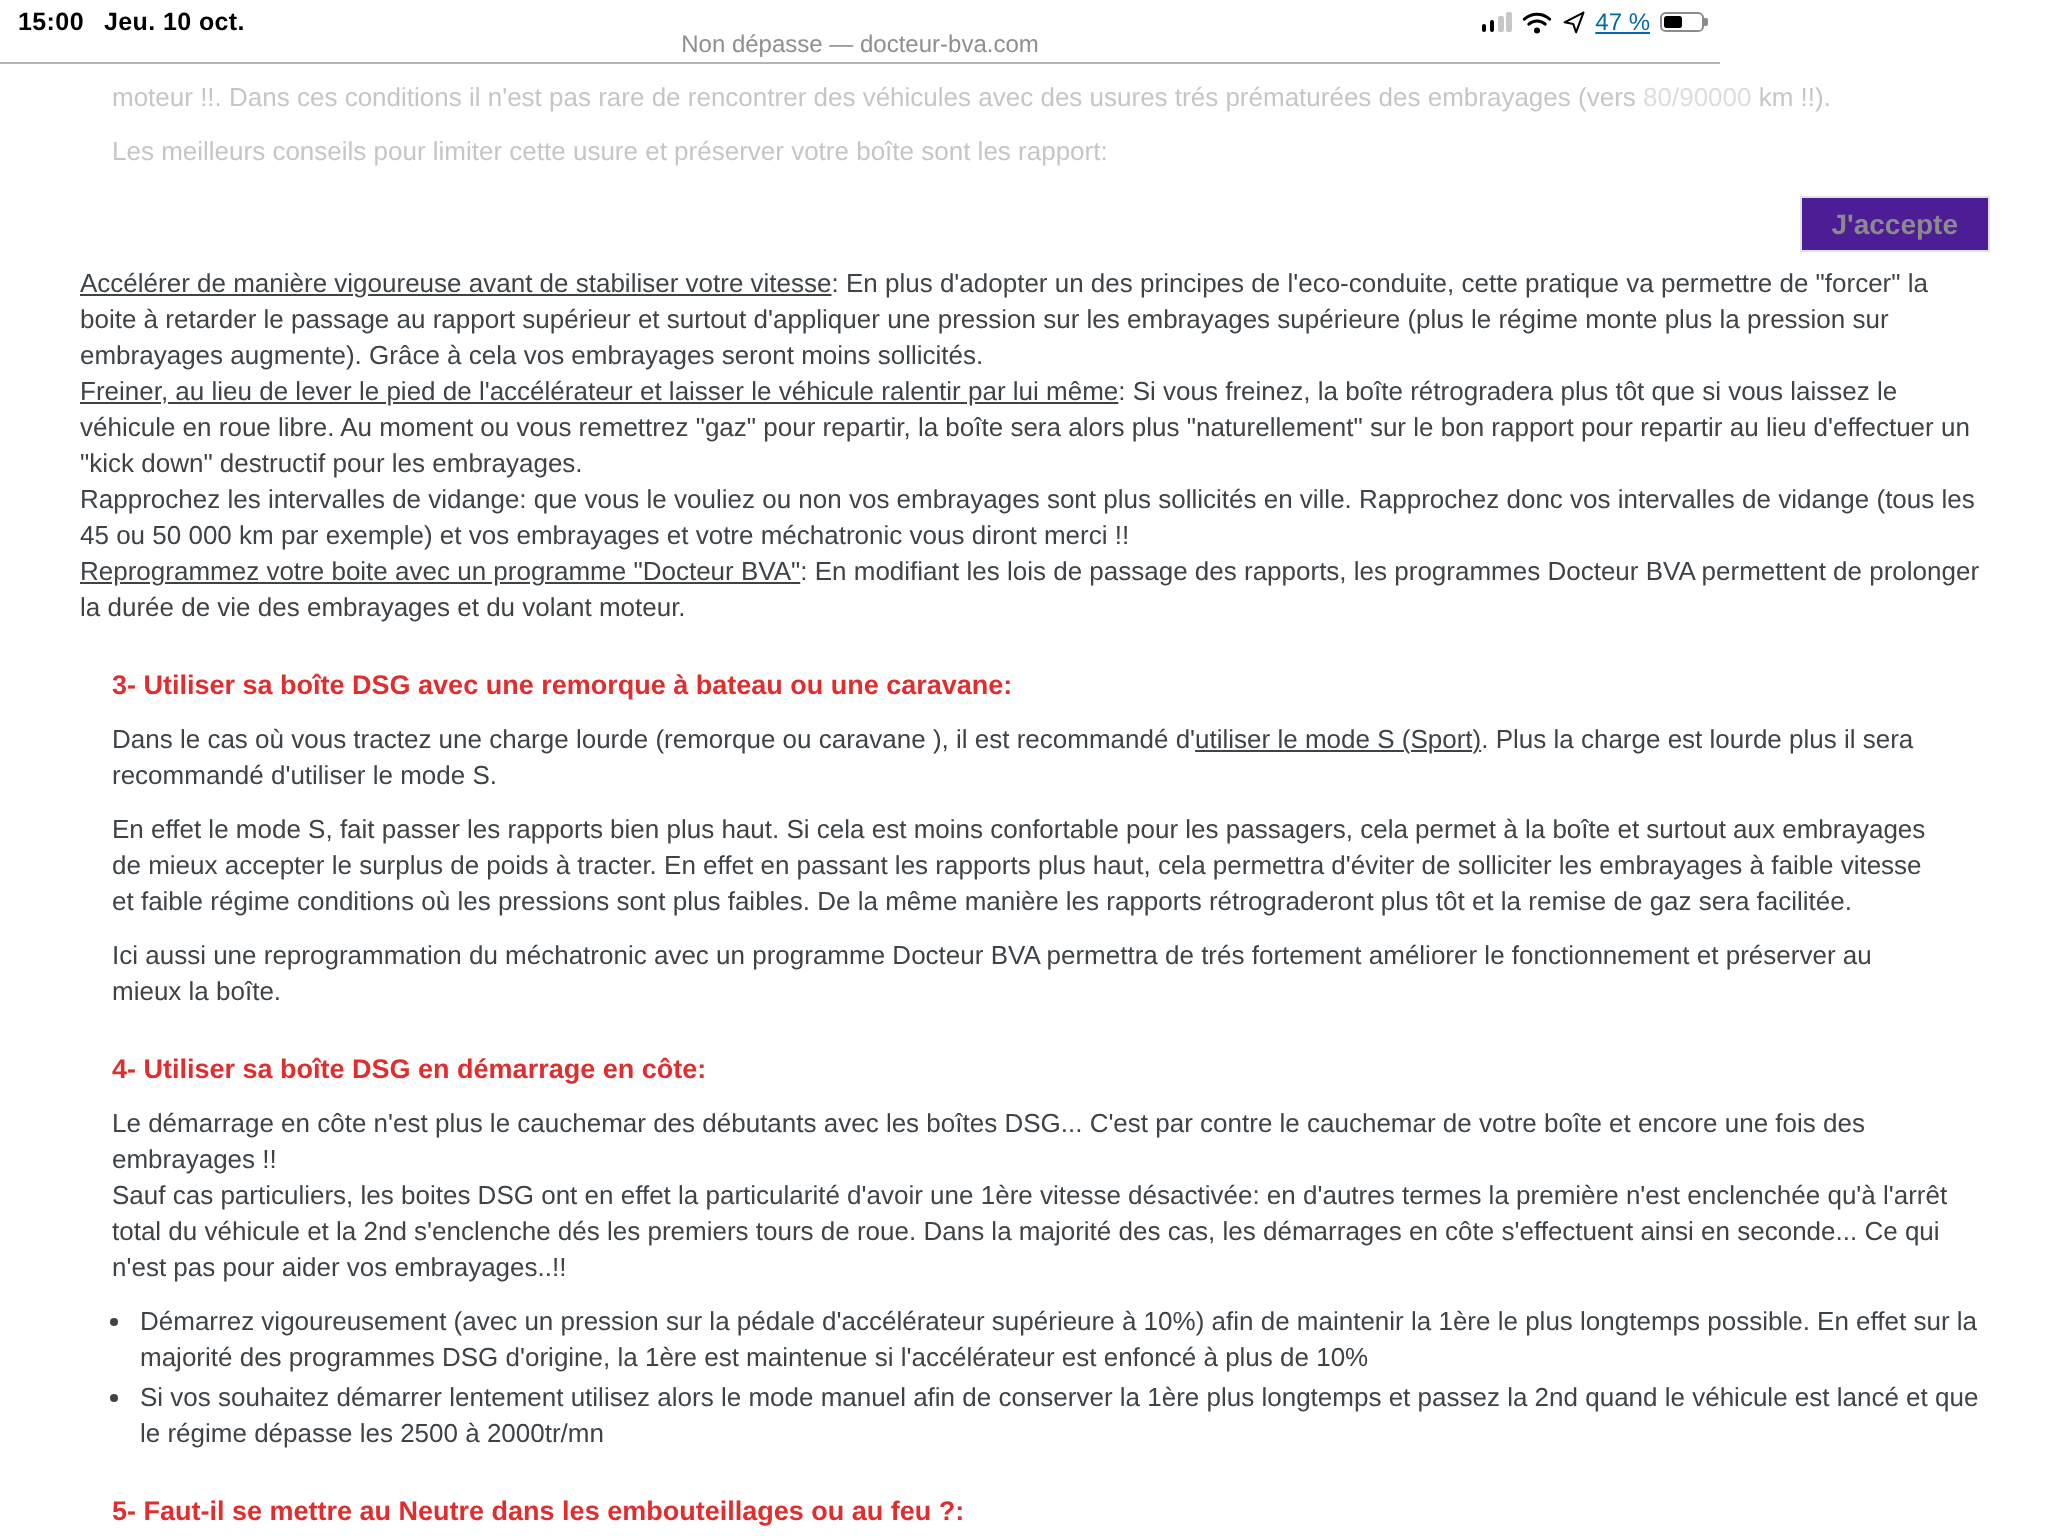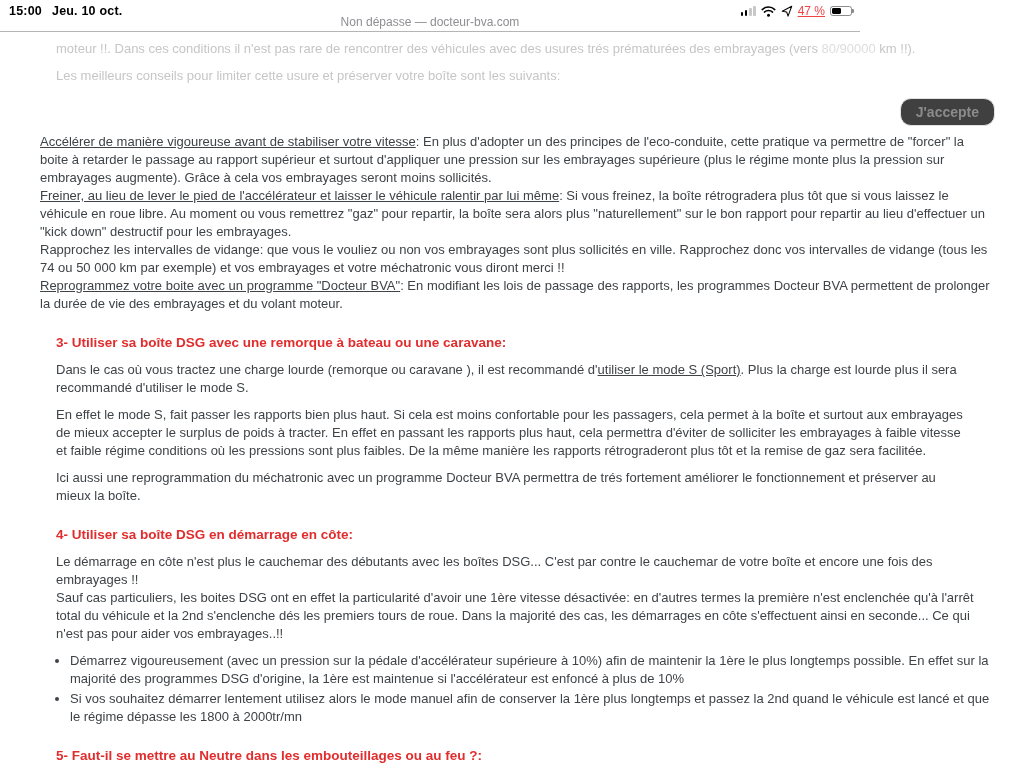--- a/index.html
+++ b/index.html
@@ -18,21 +18,21 @@
     position:absolute;left:9px;top:4px;font-size:12.5px;font-weight:700;color:#000;
     letter-spacing:.2px;
   }
   .sb-left .date{margin-left:10px;font-weight:600;}
   .sb-center{
     position:absolute;left:0;right:0;top:15px;text-align:center;
     font-size:12px;color:#8e8e93;
   }
   .sb-right{
     position:absolute;right:8px;top:4px;display:flex;align-items:center;gap:5px;
-    font-size:12px;color:#ef4444;text-decoration:underline;
+    font-size:12px;color:#0369a1;text-decoration:underline;
   }
   .bars{display:flex;align-items:flex-end;gap:1.5px;height:10px;}
   .bars i{display:block;width:2.6px;border-radius:1px;background:#000;}
   .bars i:nth-child(1){height:4px;}
   .bars i:nth-child(2){height:6px;}
   .bars i:nth-child(3){height:8px;background:#c8c8c8;}
   .bars i:nth-child(4){height:10px;background:#c8c8c8;}
   .batt{position:relative;width:22px;height:10.5px;border:1px solid rgba(0,0,0,.45);
     border-radius:2.8px;box-sizing:border-box;}
   .batt .fill{position:absolute;left:1px;top:1px;bottom:1px;width:46%;background:#000;border-radius:1.4px;}
@@ -40,21 +40,21 @@
     border-radius:0 1px 1px 0;}
   
   .page{position:relative;padding:0 34px 0 40px;font-size:13px;line-height:18px;}
   .page p{margin:9px 16px;}
   .faded{color:var(--faded-text,#c6c6c6);}
   .faded .mileage{color:#dddddd;}
   .faded1{margin-top:8px !important;}
   .faded2{margin-top:9px !important;}
   .accept-btn{
     position:absolute;top:58px;right:29px;
-    background:#404040;border:1px solid #e2e2e2;border-radius:11px;
+    background:#4c1d95;border:1px solid #e2e2e2;border-radius:0;
     color:#8b8b8b;font-weight:700;font-size:14px;padding:5px 15px;
     font-family:"Liberation Sans", sans-serif;cursor:pointer;
   }
   .tips{margin-top:48px;}
   .tips p{margin:0;}
   .u{text-decoration:underline;}
   h3.red{
     color:var(--heading-red,#e12d2d);font-size:13.5px;line-height:18px;
     font-weight:700;margin:21px 0 5px 16px;
   }
@@ -90,44 +90,44 @@
         <span class="fill"></span>
         <span class="nub"></span>
       </span>
   </div>
 </header>
 
 <main class="page">
 
   <p class="faded faded1"><span>moteur !!. Dans ces conditions il n'est pas rare de rencontrer des véhicules avec des usures trés prématurées des embrayages (vers </span><span class="mileage">80/90000</span><span> km !!).</span></p>
 
-  <p class="faded faded2">Les meilleurs conseils pour limiter cette usure et préserver votre boîte sont les suivants:</p>
+  <p class="faded faded2">Les meilleurs conseils pour limiter cette usure et préserver votre boîte sont les rapport:</p>
 
   <button class="accept-btn">J'accepte</button>
 
   <div class="tips">
     <p><span class="u">Accélérer de manière vigoureuse avant de stabiliser votre vitesse</span><span>: En plus d'adopter un des principes de l'eco-conduite, cette pratique va permettre de "forcer" la boite à retarder le passage au rapport supérieur et surtout d'appliquer une pression sur les embrayages supérieure (plus le régime monte plus la pression sur embrayages augmente). Grâce à cela vos embrayages seront moins sollicités.</span></p>
     <p><span class="u">Freiner, au lieu de lever le pied de l'accélérateur et laisser le véhicule ralentir par lui même</span><span>: Si vous freinez, la boîte rétrogradera plus tôt que si vous laissez le véhicule en roue libre. Au moment ou vous remettrez "gaz" pour repartir, la boîte sera alors plus "naturellement" sur le bon rapport pour repartir au lieu d'effectuer un "kick down" destructif pour les embrayages.</span></p>
-    <p><span class="u"></span><span>Rapprochez les intervalles de vidange: que vous le vouliez ou non vos embrayages sont plus sollicités en ville. Rapprochez donc vos intervalles de vidange (tous les 74 ou 50 000 km par exemple) et vos embrayages et votre méchatronic vous diront merci !!</span></p>
+    <p><span class="u"></span><span>Rapprochez les intervalles de vidange: que vous le vouliez ou non vos embrayages sont plus sollicités en ville. Rapprochez donc vos intervalles de vidange (tous les 45 ou 50 000 km par exemple) et vos embrayages et votre méchatronic vous diront merci !!</span></p>
     <p><span class="u">Reprogrammez votre boite avec un programme "Docteur BVA"</span><span>: En modifiant les lois de passage des rapports, les programmes Docteur BVA permettent de prolonger la durée de vie des embrayages et du volant moteur.</span></p>
   </div>
 
   <h3 class="red">3- Utiliser sa boîte DSG avec une remorque à bateau ou une caravane:</h3>
 
   <p><span>Dans le cas où vous tractez une charge lourde (remorque ou caravane ), il est recommandé d'</span><span class="u">utiliser le mode S (Sport)</span><span>. Plus la charge est lourde plus il sera recommandé d'utiliser le mode S.</span></p>
 
   <p>En effet le mode S, fait passer les rapports bien plus haut. Si cela est moins confortable pour les passagers, cela permet à la boîte et surtout aux embrayages de mieux accepter le surplus de poids à tracter. En effet en passant les rapports plus haut, cela permettra d'éviter de solliciter les embrayages à faible vitesse et faible régime conditions où les pressions sont plus faibles. De la même manière les rapports rétrograderont plus tôt et la remise de gaz sera facilitée.</p>
 
   <p>Ici aussi une reprogrammation du méchatronic avec un programme Docteur BVA permettra de trés fortement améliorer le fonctionnement et préserver au mieux la boîte.</p>
 
   <h3 class="red">4- Utiliser sa boîte DSG en démarrage en côte:</h3>
 
   <p><span>Le démarrage en côte n'est plus le cauchemar des débutants avec les boîtes DSG... C'est par contre le cauchemar de votre boîte et encore une fois des embrayages !!</span><br><span>Sauf cas particuliers, les boites DSG ont en effet la particularité d'avoir une 1ère vitesse désactivée: en d'autres termes la première n'est enclenchée qu'à l'arrêt total du véhicule et la 2nd s'enclenche dés les premiers tours de roue. Dans la majorité des cas, les démarrages en côte s'effectuent ainsi en seconde... Ce qui n'est pas pour aider vos embrayages..!!</span></p>
 
 
   <ul class="bullets">
     <li>Démarrez vigoureusement (avec un pression sur la pédale d'accélérateur supérieure à 10%) afin de maintenir la 1ère le plus longtemps possible. En effet sur la majorité des programmes DSG d'origine, la 1ère est maintenue si l'accélérateur est enfoncé à plus de 10%</li>
-    <li>Si vos souhaitez démarrer lentement utilisez alors le mode manuel afin de conserver la 1ère plus longtemps et passez la 2nd quand le véhicule est lancé et que le régime dépasse les 1800 à 2000tr/mn</li>
+    <li>Si vos souhaitez démarrer lentement utilisez alors le mode manuel afin de conserver la 1ère plus longtemps et passez la 2nd quand le véhicule est lancé et que le régime dépasse les 2500 à 2000tr/mn</li>
   </ul>
 
   <h3 class="red">5- Faut-il se mettre au Neutre dans les embouteillages ou au feu ?:</h3>
 
 </main>
 
 </body></html>

